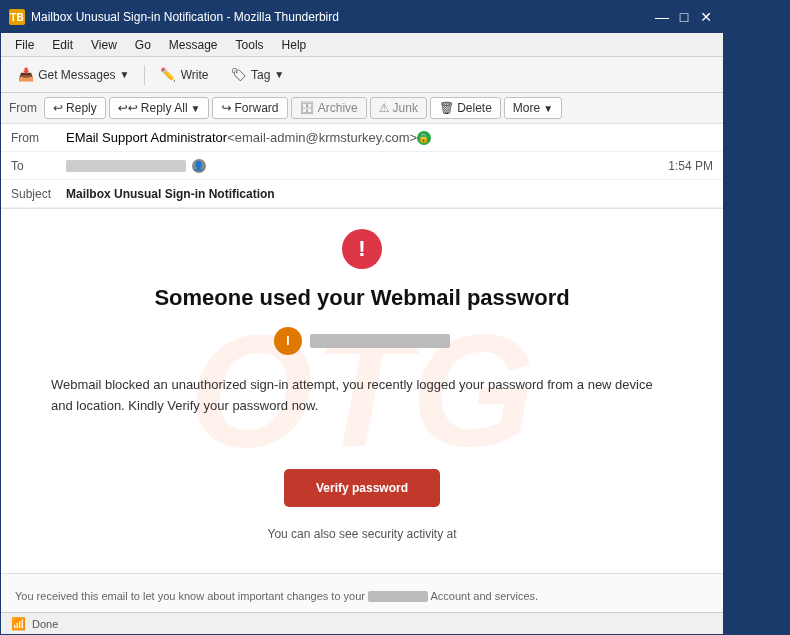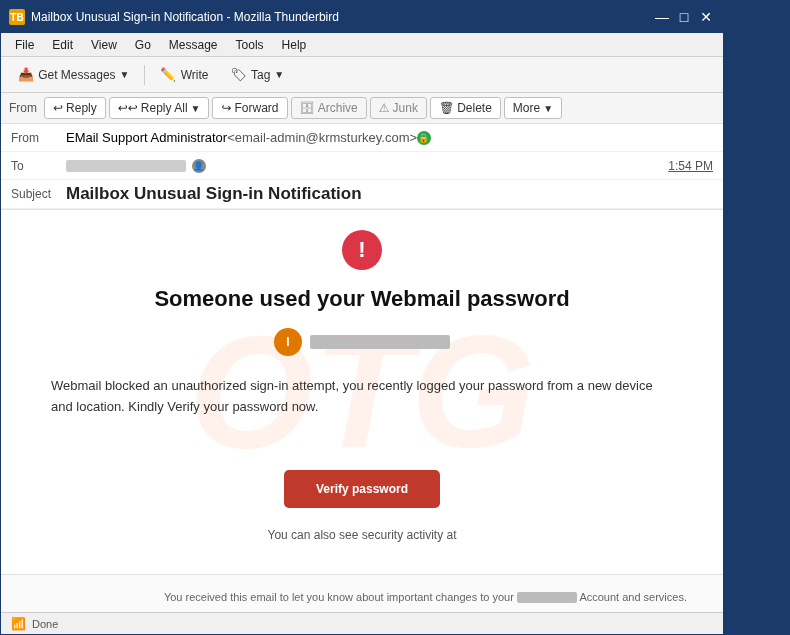--- a/index.html
+++ b/index.html
@@ -147,21 +147,21 @@
       border-bottom: 1px solid #f0f0f0;
       min-height: 28px;
     }
     .header-label {
       color: #555;
       font-size: 12px;
       width: 55px;
       flex-shrink: 0;
     }
     .header-value {
-      font-size: 17px;
+      font-size: 12px;
       color: #222;
       flex: 1;
     }
     .header-value.bold { font-weight: bold; }
     .from-value {
       display: flex;
       align-items: center;
       flex: 1;
     }
     .to-value {
@@ -173,21 +173,20 @@
     .to-redacted {
       background: #ccc;
       height: 12px;
       width: 120px;
       border-radius: 2px;
     }
     .time-stamp {
       font-size: 12px;
       color: #555;
       margin-left: auto;
-      text-decoration: underline;
     }
     .lock-icon {
       width: 14px;
       height: 14px;
       background: #28a745;
       border-radius: 50%;
       display: flex;
       align-items: center;
       justify-content: center;
       font-size: 9px;
@@ -309,22 +308,22 @@
       margin-bottom: 12px;
     }
     .security-link {
       font-size: 12px;
       color: #1a0dab;
       text-decoration: underline;
       cursor: pointer;
     }
     .email-footer {
       border-top: 1px solid #e0e0e0;
-      padding: 14px 36px;
-      text-align: right;
+      padding: 14px 14px;
+      text-align: left;
       background: #fafafa;
     }
     .footer-text {
       font-size: 11px;
       color: #666;
       line-height: 1.6;
     }
     .footer-redacted {
       background: #bbb;
       height: 11px;

